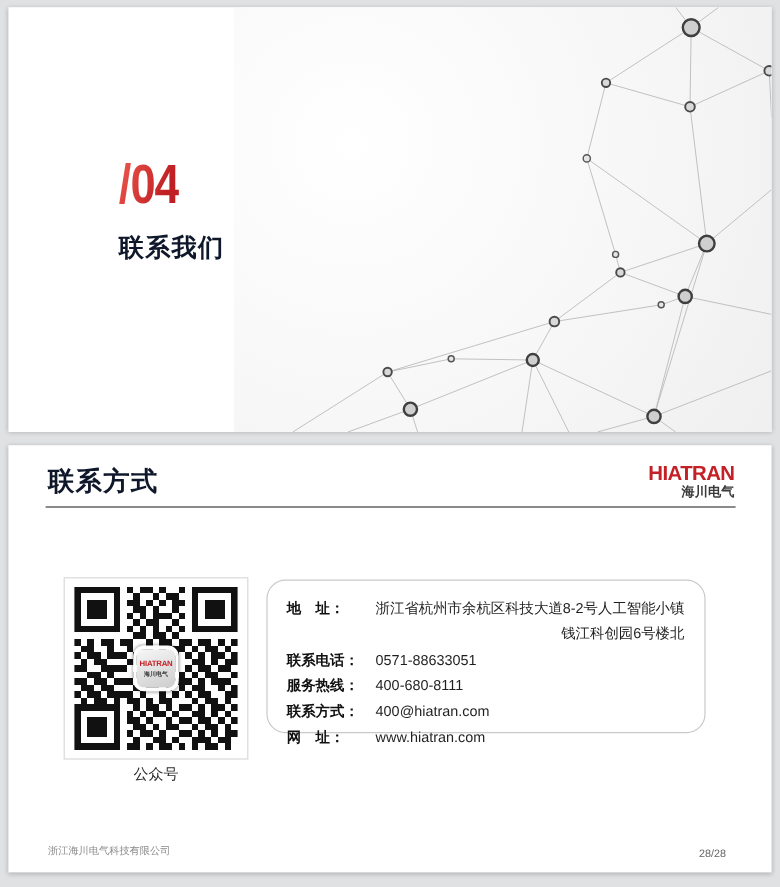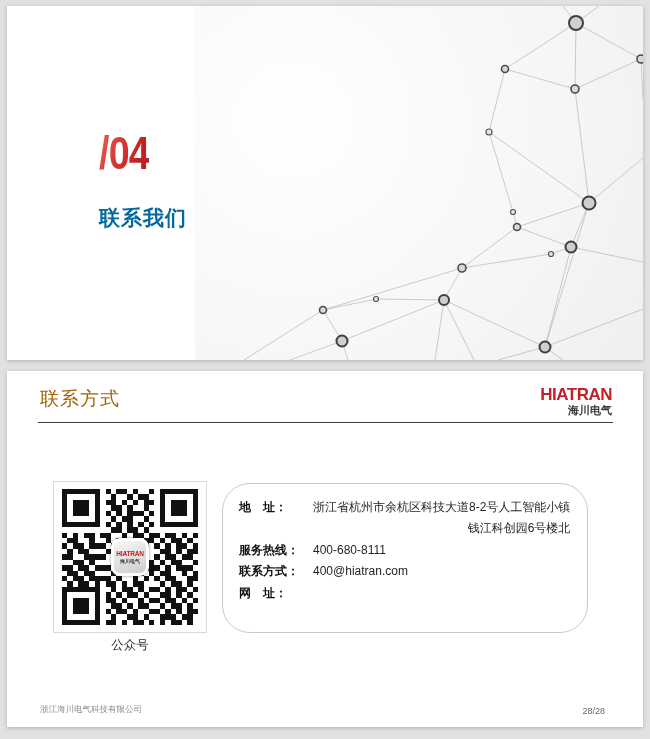--- a/index.html
+++ b/index.html
@@ -25,27 +25,27 @@
   .sec-num{
     position:absolute;left:92px;top:122px;
     font-size:46px;font-weight:800;letter-spacing:-1px;line-height:1.1;
     transform:scaleX(0.82);transform-origin:left top;
     color:#cf2329;
     background:linear-gradient(115deg,#ef5a4e 0%,#c01f23 75%);
     -webkit-background-clip:text;background-clip:text;-webkit-text-fill-color:transparent;
   }
   .sec-title{
     position:absolute;left:92px;top:186px;
-    font-size:21px;font-weight:800;color:#0369a1;letter-spacing:1px;margin-top:12px;
+    font-size:21px;font-weight:800;color:#0f172a;letter-spacing:1px;
   }
 
   
   .s2-title{
     position:absolute;left:33px;top:15px;
-    font-size:19px;font-weight:400;color:#a16207;letter-spacing:1px;
+    font-size:22px;font-weight:700;color:#0f172a;letter-spacing:1px;
   }
   .divider{position:absolute;left:31px;top:51px;width:575px;height:1px;background:#3e3e3e;}
   .logo{position:absolute;right:31px;top:15px;text-align:right;line-height:1;}
   .logo-en{font-size:17px;font-weight:800;color:#c42127;letter-spacing:-0.5px;}
   .logo-cn{font-size:11px;font-weight:700;color:#3a3a3a;margin-top:2px;}
 
   .qr-box{
     position:absolute;left:46px;top:110px;width:154px;height:152px;
     border:1px solid #d9d9d9;background:#fff;box-sizing:border-box;
     display:flex;align-items:center;justify-content:center;
@@ -60,22 +60,22 @@
     display:flex;flex-direction:column;align-items:center;justify-content:center;
   }
   .qr-logo .en{font-size:6.5px;font-weight:800;color:#c42127;letter-spacing:-0.2px;}
   .qr-logo .cn{font-size:5px;font-weight:700;color:#3a3a3a;margin-top:1px;}
   .qr-caption{
     position:absolute;left:46px;top:266px;width:154px;text-align:center;
     font-size:12.5px;color:#2b2b2b;
   }
 
   .contact-box{
-    position:absolute;left:215px;top:112px;width:366px;height:150px;
-    border:1px solid #c9c9c9;border-radius:28px;box-sizing:border-box;
+    position:absolute;left:215px;top:112px;width:366px;height:128px;
+    border:1px solid #c9c9c9;border-radius:16px;box-sizing:border-box;
     padding:13px 16px 0 16px;background:#fff;
   }
   .row{display:flex;font-size:12px;line-height:21.4px;color:#1f1f1f;}
   .row .lbl{font-weight:700;flex:0 0 74px;width:74px;color:#111;}
   .row .val{white-space:pre-line;text-align:right;}
 
   .footer-company{position:absolute;left:33px;bottom:11px;font-size:8.5px;color:#8a8a8a;}
   .footer-page{position:absolute;right:38px;bottom:11px;font-size:9px;color:#666;}
 </style>
 </head>
@@ -521,28 +521,33 @@
     </div>
     <div class="qr-caption">公众号</div>
 
     <div class="contact-box">
       <div class="row">
         <span class="lbl">地　址：</span>
         <span class="val">浙江省杭州市余杭区科技大道8-2号人工智能小镇
 钱江科创园6号楼北</span>
       </div>
       <div class="row">
+        <span class="lbl">联系电话：</span>
+        <span class="val">0571-88633051</span>
+      </div>
+      <div class="row">
         <span class="lbl">服务热线：</span>
         <span class="val">400-680-8111</span>
       </div>
       <div class="row">
         <span class="lbl">联系方式：</span>
         <span class="val">400@hiatran.com</span>
       </div>
       <div class="row">
         <span class="lbl">网　址：</span>
+        <span class="val">www.hiatran.com</span>
       </div>
     </div>
 
     <div class="footer-company">浙江海川电气科技有限公司</div>
     <div class="footer-page">28/28</div>
   </div>
 </div>
 
 </body></html>

